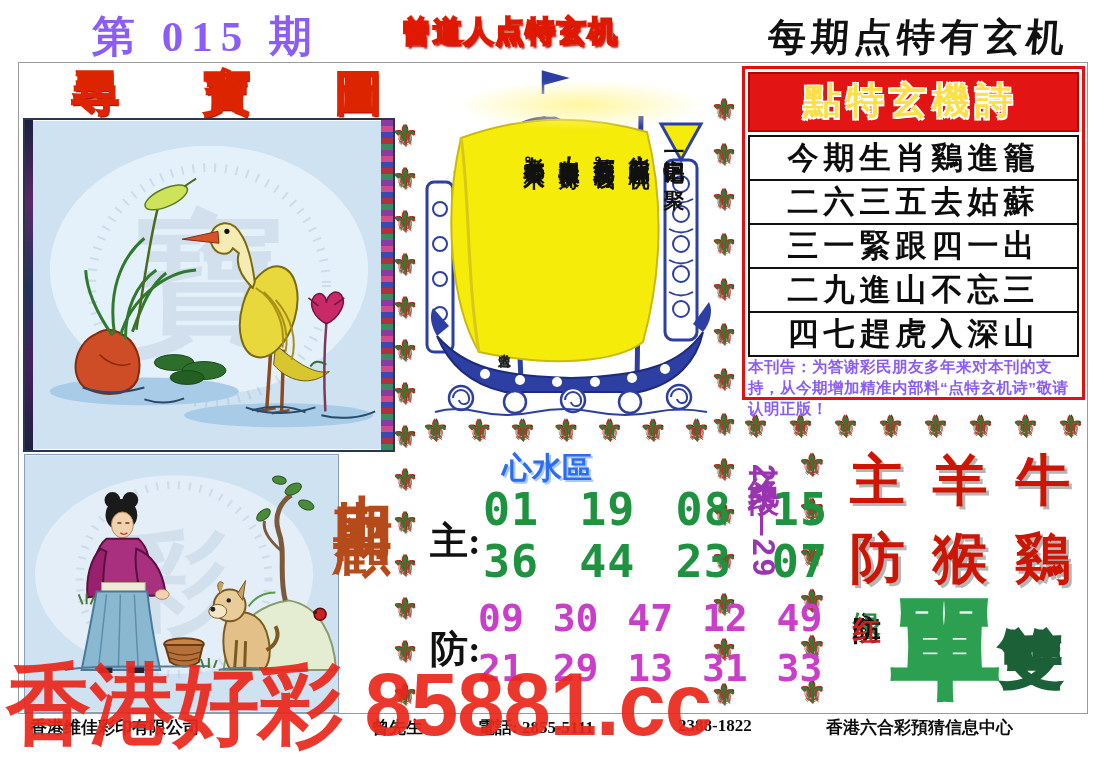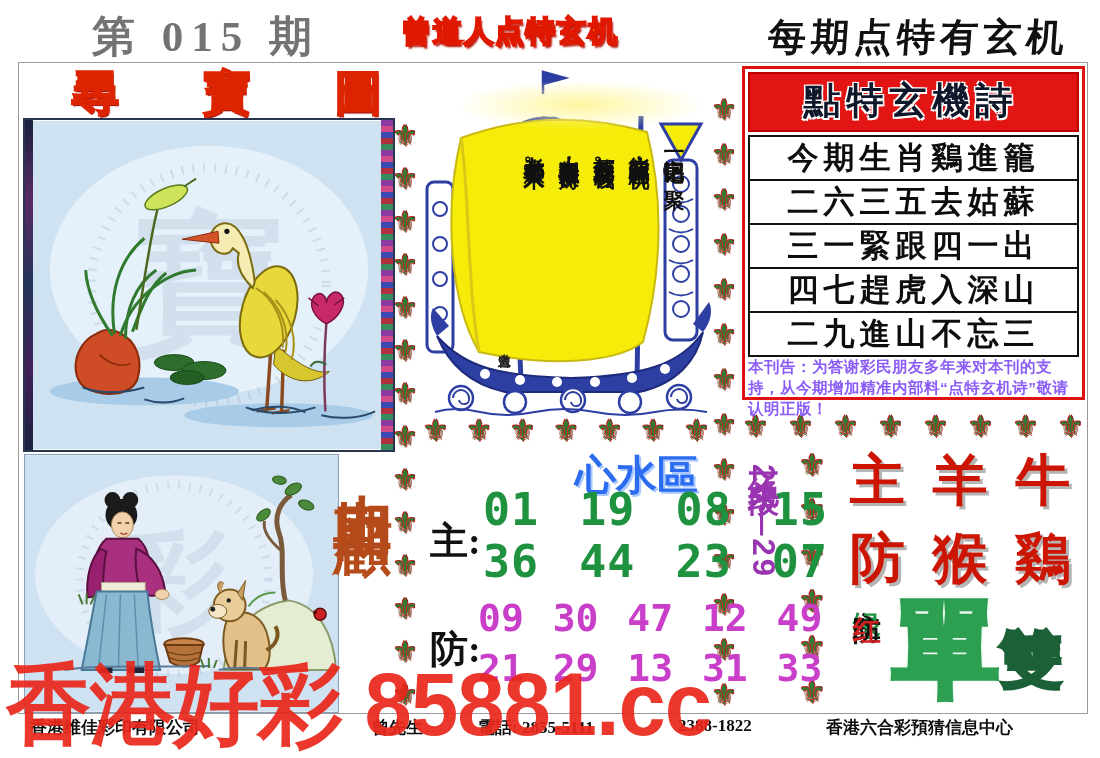--- a/index.html
+++ b/index.html
@@ -4,21 +4,21 @@
 <style>
   html,body{margin:0;padding:0;background:#fff;}
   #canvas{position:relative;width:1100px;height:758px;background:#fff;overflow:hidden;
           font-family:"Liberation Sans",sans-serif;}
   .abs{position:absolute;}
   .vtext{writing-mode:vertical-rl;text-orientation:mixed;}
   .up{text-orientation:upright;}
 
   
   .issue{left:92px;top:8px;font-family:"Liberation Serif",serif;font-weight:700;
-         font-size:43px;letter-spacing:8px;color:#737373;}
+         font-size:43px;letter-spacing:8px;color:#8b5cf6;}
   .brand{left:402px;top:12px;font-size:29px;font-weight:900;color:#ffd400;
          -webkit-text-stroke:2.4px #e01800;text-shadow:2px 3px 2px #b00b00;letter-spacing:2px;}
   .slogan{left:768px;top:12px;font-family:"Liberation Serif",serif;font-weight:900;
           font-size:38px;color:#111;letter-spacing:5px;transform:skewX(-4deg);}
 
   .sheet{left:18px;top:62px;width:1068px;height:650px;border:1px solid #9b9b9b;background:#fff;}
 
   
   .treasure{left:72px;top:62px;width:310px;display:flex;justify-content:space-between;
             font-size:47px;font-weight:900;color:#ff9500;-webkit-text-stroke:2.2px #dd2400;
@@ -49,32 +49,32 @@
   .sail-text{left:468px;top:140px;width:220px;height:208px;display:flex;flex-direction:row-reverse;
              gap:7px;z-index:3;font-family:"Liberation Serif",serif;}
   .sail-col{writing-mode:vertical-rl;text-orientation:mixed;font-size:21px;font-weight:700;
             color:#111;letter-spacing:2px;}
   .sail-sig{writing-mode:vertical-rl;text-orientation:upright;font-size:13px;font-weight:700;
             color:#222;align-self:flex-end;margin-bottom:4px;}
 
   
   .poem{left:742px;top:66px;width:343px;height:334px;border:3px solid #e01111;background:#fff;
         padding:3px;box-sizing:border-box;display:flex;flex-direction:column;}
-  .poem-banner{border:2px solid #b00;background:#e31414;color:#0f172a;text-align:center;
+  .poem-banner{border:2px solid #b00;background:#e31414;color:#fde047;text-align:center;
                font-size:37px;font-weight:900;font-family:"Liberation Serif",serif;letter-spacing:6px;
                padding:2px 5px 4px 0;text-shadow:1.5px 1.5px 0 #fff,-1.5px -1.5px 0 #fff,1.5px -1.5px 0 #fff,-1.5px 1.5px 0 #fff;}
   .poem-table{border:2px solid #111;margin-top:3px;}
   .poem-row{border-bottom:2px solid #111;text-align:center;font-size:31px;font-weight:700;
             font-family:"Liberation Serif",serif;color:#0d0d0d;letter-spacing:5px;padding:0 0;}
   .poem-row:last-child{border-bottom:none;}
   .poem-note{margin-top:0;font-size:15.5px;font-weight:700;color:#8b5cf6;line-height:1.35;
              letter-spacing:0.5px;}
 
   
-  .hw-title{left:502px;top:448px;width:196px;text-align:right;font-size:41px;font-weight:900;
+  .hw-title{left:502px;top:448px;width:196px;text-align:left;font-size:30px;font-weight:900;
             color:#2b6cf0;text-shadow:2px 2px 0 #a8c8ff;font-family:"Liberation Serif",serif;}
   .hw-label{font-size:38px;font-weight:900;color:#111;font-family:"Liberation Serif",serif;}
   .lab-main{left:430px;top:516px;}
   .lab-guard{left:430px;top:624px;}
   .num{font-weight:900;font-family:"DejaVu Sans Mono",monospace;white-space:nowrap;}
   .num-main{font-size:45px;color:#1f9240;letter-spacing:1px;word-spacing:12px;}
   .nm0{left:483px;top:483px;} .nm1{left:483px;top:535px;}
   .num-guard{font-size:38px;color:#c93fc9;letter-spacing:0px;word-spacing:6px;}
   .ng0{left:478px;top:596px;} .ng1{left:478px;top:646px;}
 
@@ -361,22 +361,22 @@
     <div class="sail-col">老小都看欺人木。</div>
     <div class="sail-sig">曾道人</div>
   </div>
 
   <div class="abs poem">
     <div class="poem-banner">點特玄機詩</div>
     <div class="poem-table">
       <div class="poem-row">今期生肖鷄進籠</div>
       <div class="poem-row">二六三五去姑蘇</div>
       <div class="poem-row">三一緊跟四一出</div>
+      <div class="poem-row">二九進山不忘三</div>
       <div class="poem-row">四七趕虎入深山</div>
-      <div class="poem-row">二九進山不忘三</div>
     </div>
     <div class="poem-note">本刊告：为答谢彩民朋友多年来对本刊的支持，从今期增加精准内部料“点特玄机诗”敬请认明正版！</div>
   </div>
 
   <div class="abs hw-title">心水區</div>
   <div class="abs hw-label lab-main">主:</div>
   <div class="abs num num-main nm0">01 19 08 15</div>
   <div class="abs num num-main nm1">36 44 23 07</div>
   <div class="abs hw-label lab-guard">防:</div>
   <div class="abs num num-guard ng0">09 30 47 12 49</div>

